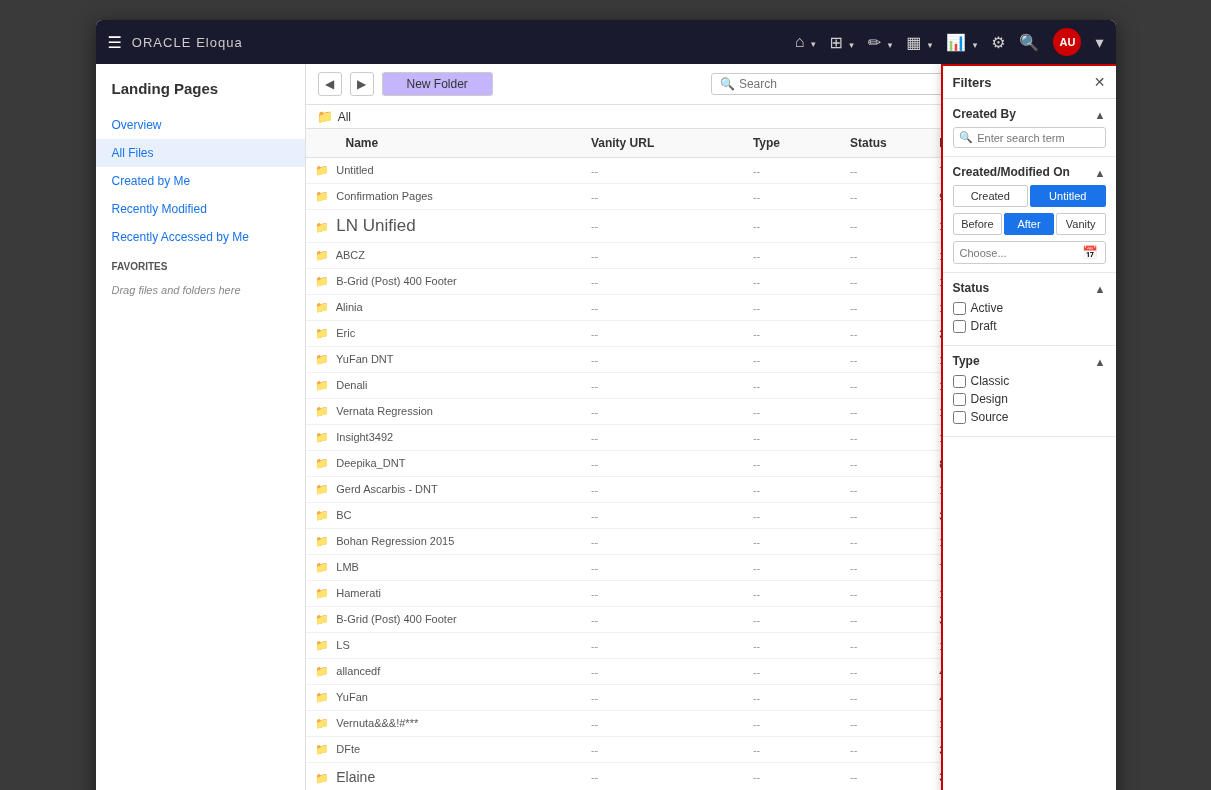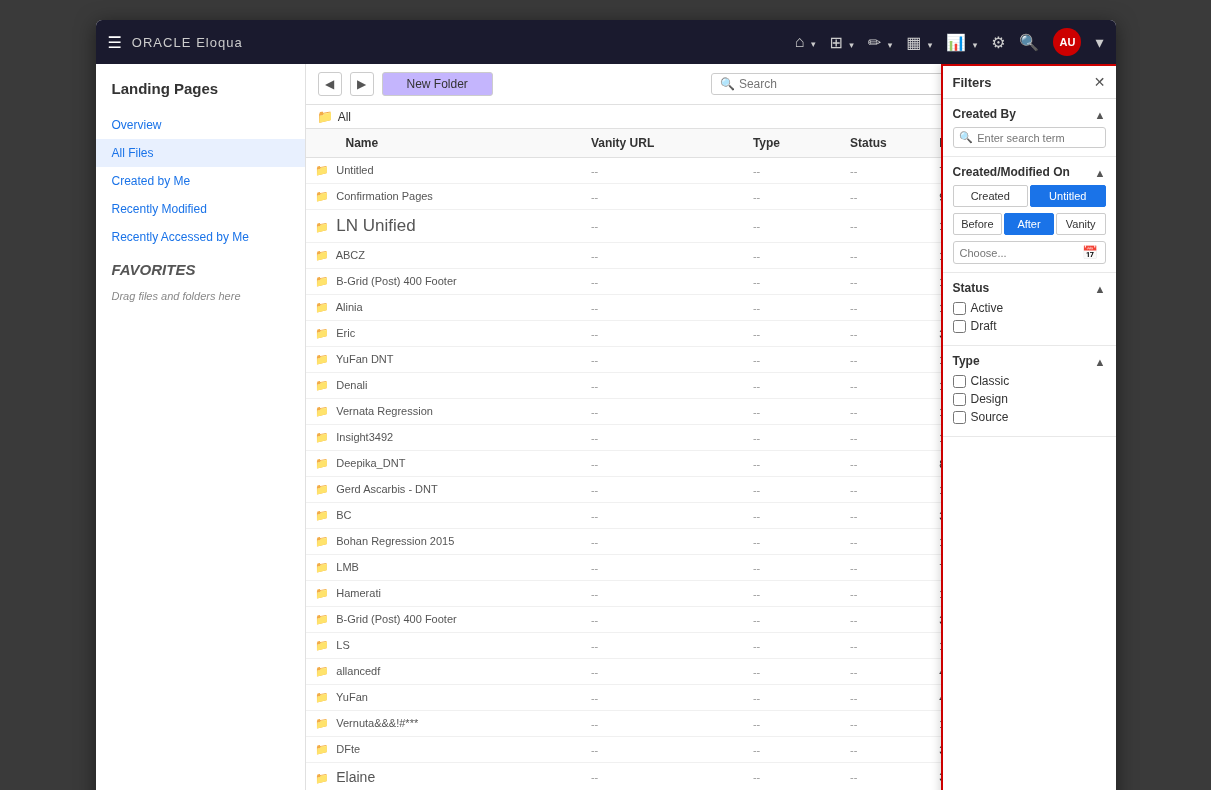--- a/index.html
+++ b/index.html
@@ -107,25 +107,24 @@
       cursor: pointer;
       color: #1a73e8;
       font-size: 12px;
     }
     .sidebar-item.active {
       background: #e8f0fe;
       color: #1a73e8;
     }
     .sidebar-section-title {
       padding: 10px 16px 4px;
-      font-size: 15px;
+      font-size: 10px;
       font-weight: bold;
       color: #555;
       text-transform: uppercase;
-      font-style: italic;
     }
     .sidebar-drag-zone {
       padding: 8px 16px;
       color: #888;
       font-size: 11px;
       font-style: italic;
     }
     
     .content-area {
       flex: 1;

